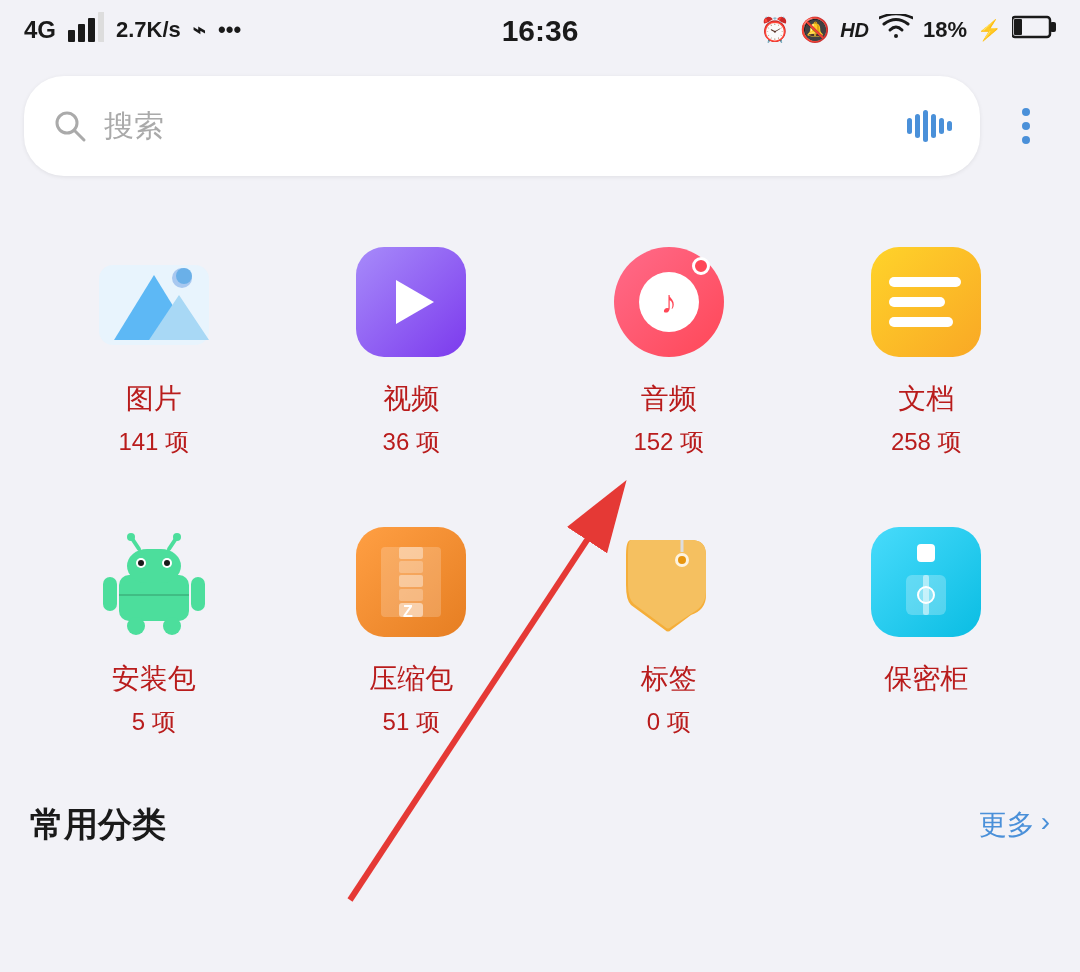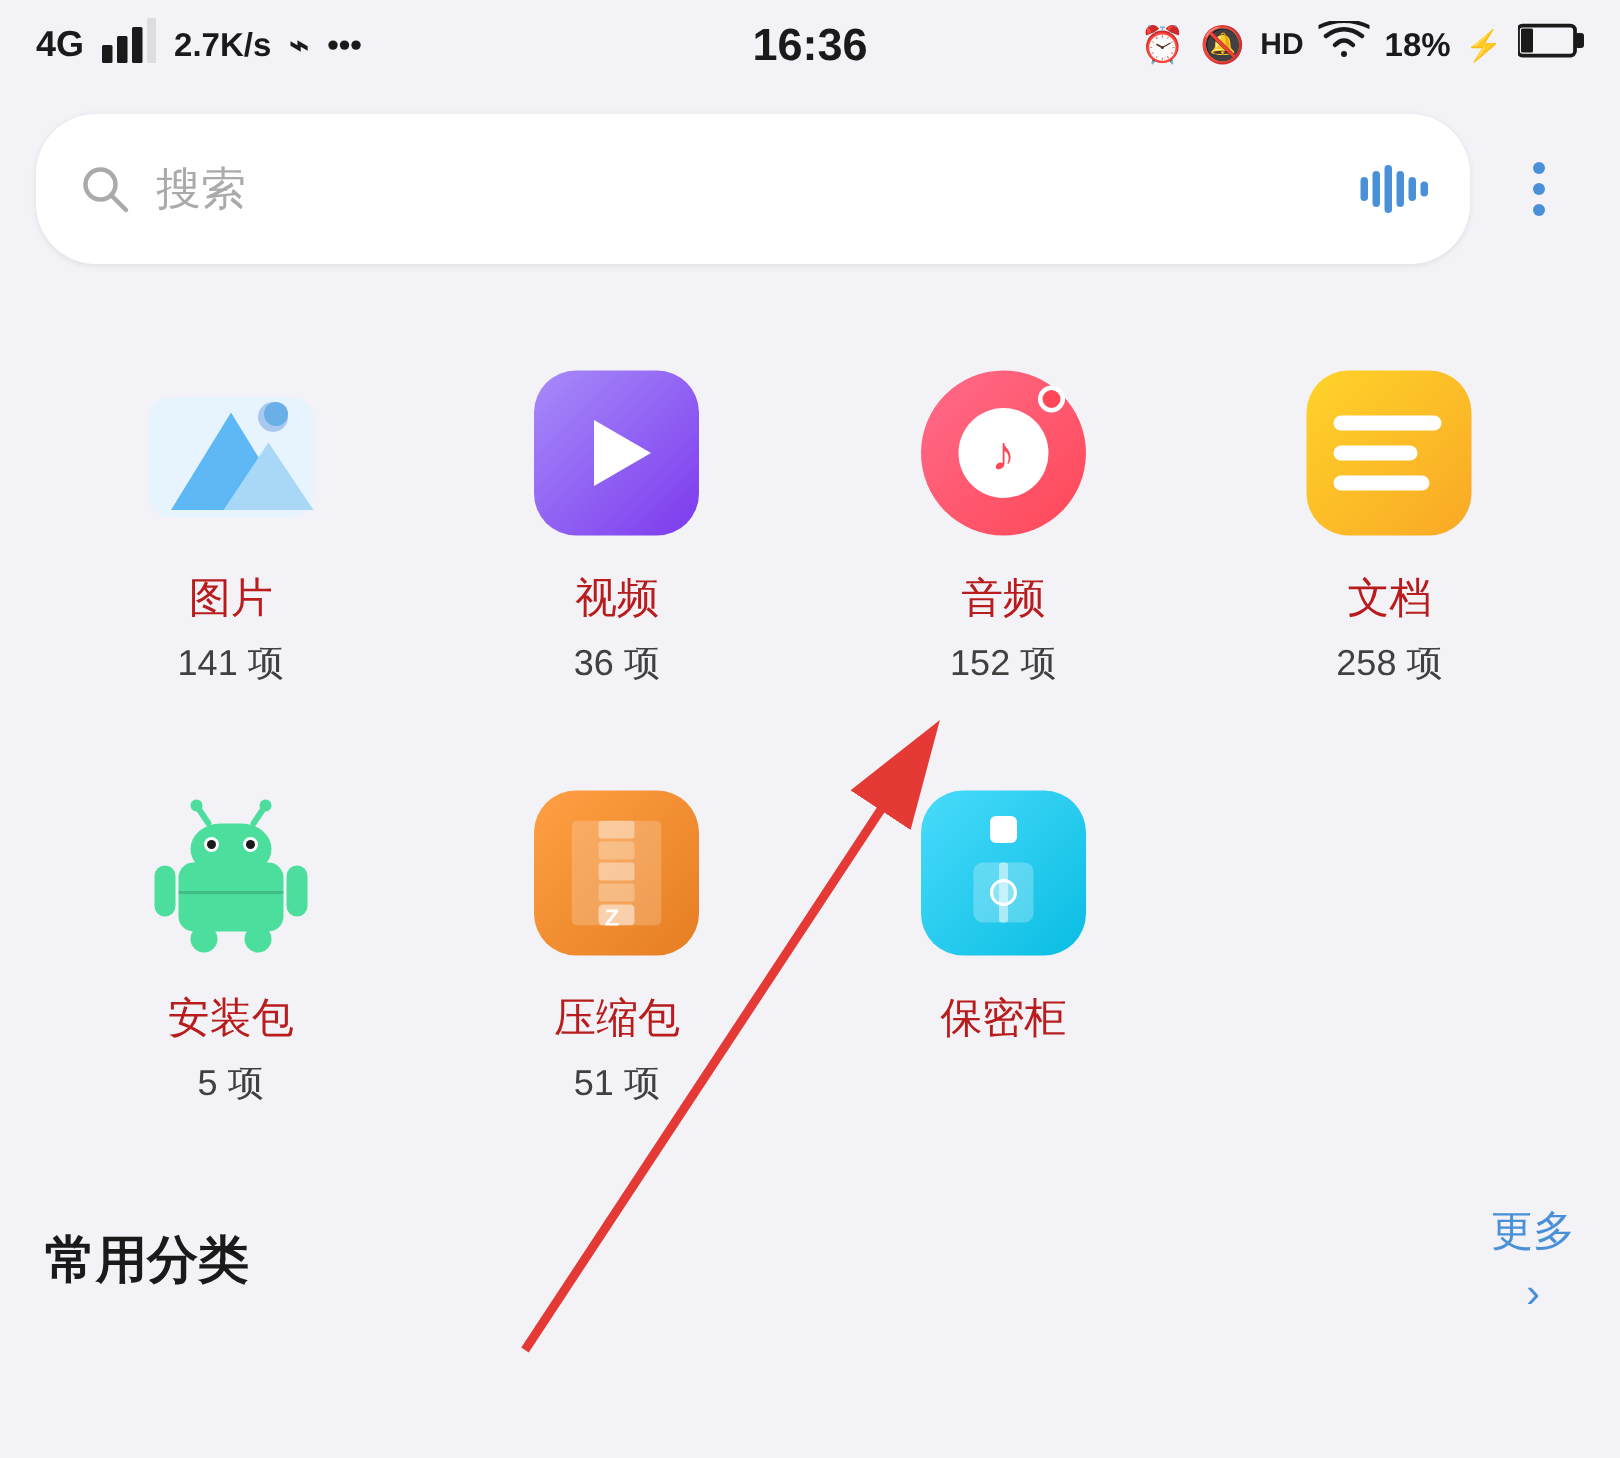--- a/index.html
+++ b/index.html
@@ -124,21 +124,21 @@
       justify-content: center;
     }
     .item-label {
       font-size: 28px;
       color: #b91c1c;
       font-weight: 500;
       margin-bottom: 8px;
     }
     .item-count {
       font-size: 24px;
-      color: #404040;
+      color: #b91c1c;
     }
 
     
     .icon-video {
       width: 110px;
       height: 110px;
       background: linear-gradient(135deg, #a78bfa, #7c3aed);
       border-radius: 28px;
       display: flex;
       align-items: center;
@@ -245,25 +245,24 @@
       justify-content: space-between;
     }
     .section-title {
       font-size: 34px;
       font-weight: 700;
       color: #1a1a1a;
       text-align: center;
     }
     .more-link {
       display: flex;
-      align-items: center;
+      align-items: flex-start;
       color: #4a90d9;
       font-size: 28px;
       gap: 6px;
-      flex-direction: column;
     }
     .chevron {
       font-size: 28px;
       color: #4a90d9;
     }
 
     
     .arrow-overlay {
       position: absolute;
       top: 0;
@@ -288,21 +287,21 @@
       </svg>
     </span>
     <span style="font-size:22px;">2.7K/s</span>
     <span style="font-size:22px;">⌁</span>
     <span style="font-size:22px;">•••</span>
   </div>
   <span class="status-time">16:36</span>
   <div class="status-right">
     <span>⏰</span>
     <span>🔕</span>
-    <span style="font-size:20px; font-weight:700;">HD</span>
+    <span style="font-size:20px; font-weight:700;font-style:italic;">HD</span>
     <span>
       <svg width="34" height="26" viewBox="0 0 34 26">
         <path d="M17 22 L17 22" stroke="#1a1a1a" stroke-width="4" stroke-linecap="round"></path>
         <path d="M11 16 Q17 10 23 16" stroke="#1a1a1a" stroke-width="3" fill="none" stroke-linecap="round"></path>
         <path d="M5 10 Q17 1 29 10" stroke="#1a1a1a" stroke-width="3" fill="none" stroke-linecap="round"></path>
         <path d="M0 4 Q17 -4 34 4" stroke="#1a1a1a" stroke-width="2.5" fill="none" stroke-linecap="round"></path>
       </svg>
     </span>
     <span style="font-size:22px;">18%</span>
     <span style="font-size:20px;">⚡</span>
@@ -438,20 +437,36 @@
             <rect x="18" y="56" width="24" height="14" rx="3" fill="rgba(255,255,255,0.5)"></rect>
 
             <text x="22" y="70" font-size="16" font-weight="bold" fill="white" font-family="sans-serif">Z</text>
           </svg>
         </div>
       </div>
       <span class="item-label">压缩包</span>
       <span class="item-count">51 项</span>
     </div>
 
+    <div class="grid-item">
+      <div class="icon-wrapper">
+        <svg width="105" height="105" viewBox="0 0 105 105">
+
+          <path d="M15 10 L75 10 Q90 10 90 25 L90 65 Q90 80 75 85 L55 100 Q52 103 49 100 L15 75 Q10 70 10 55 L10 25 Q10 10 15 10 Z" fill="#f5a623" opacity="0.9"></path>
+          <path d="M15 10 L75 10 Q90 10 90 25 L90 60 Q90 75 78 82 L55 97 Q52 100 49 97 L18 74 Q12 69 12 55 L12 25 Q12 10 15 10 Z" fill="#f5c060"></path>
+
+          <circle cx="66" cy="30" r="7" fill="white" opacity="0.8"></circle>
+          <circle cx="66" cy="30" r="4" fill="#e8960f"></circle>
+
+          <line x1="66" y1="10" x2="66" y2="22" stroke="#ddd" stroke-width="3"></line>
+        </svg>
+      </div>
+      <span class="item-label">标签</span>
+      <span class="item-count">0 项</span>
+    </div>
 
     <div class="grid-item">
       <div class="icon-wrapper">
         <div class="icon-safe">
           <div class="safe-handle"></div>
           <svg width="50" height="50" viewBox="0 0 50 50">
             <rect x="5" y="5" width="40" height="40" rx="6" fill="rgba(255,255,255,0.25)"></rect>
             <rect x="22" y="5" width="6" height="40" rx="2" fill="rgba(255,255,255,0.5)"></rect>
             <circle cx="25" cy="25" r="8" fill="rgba(255,255,255,0.3)" stroke="white" stroke-width="2"></circle>
           </svg>

